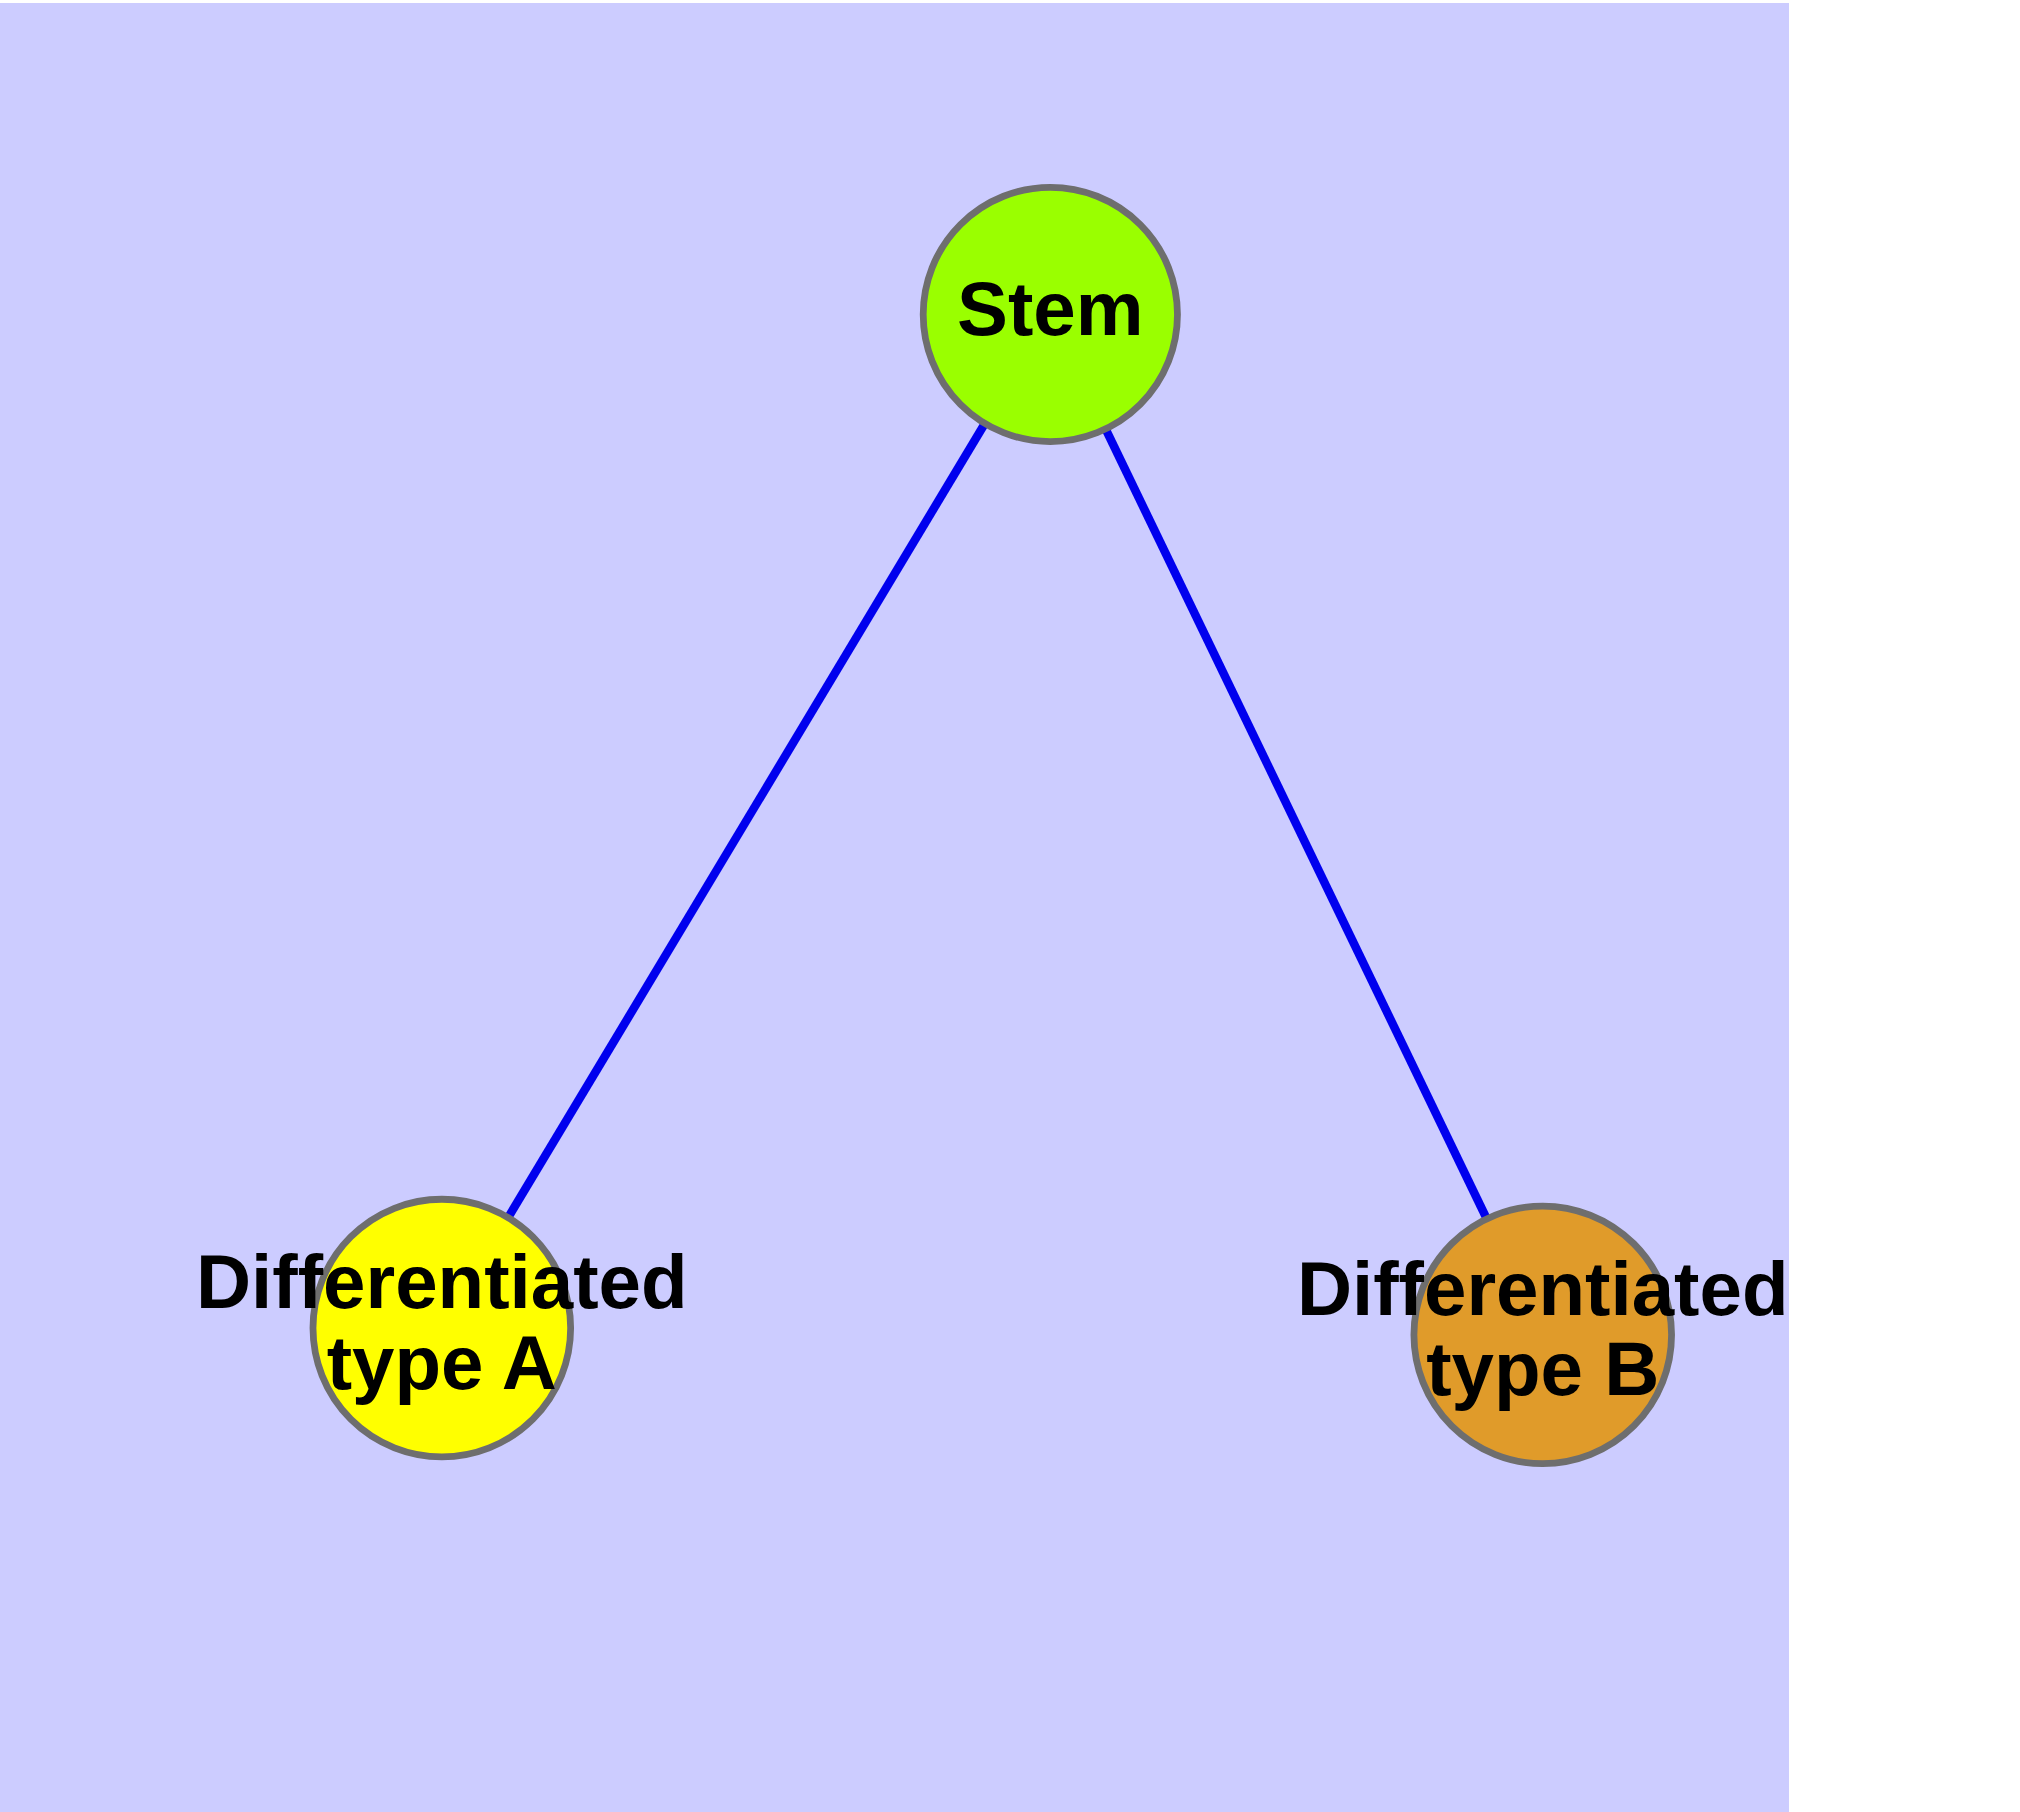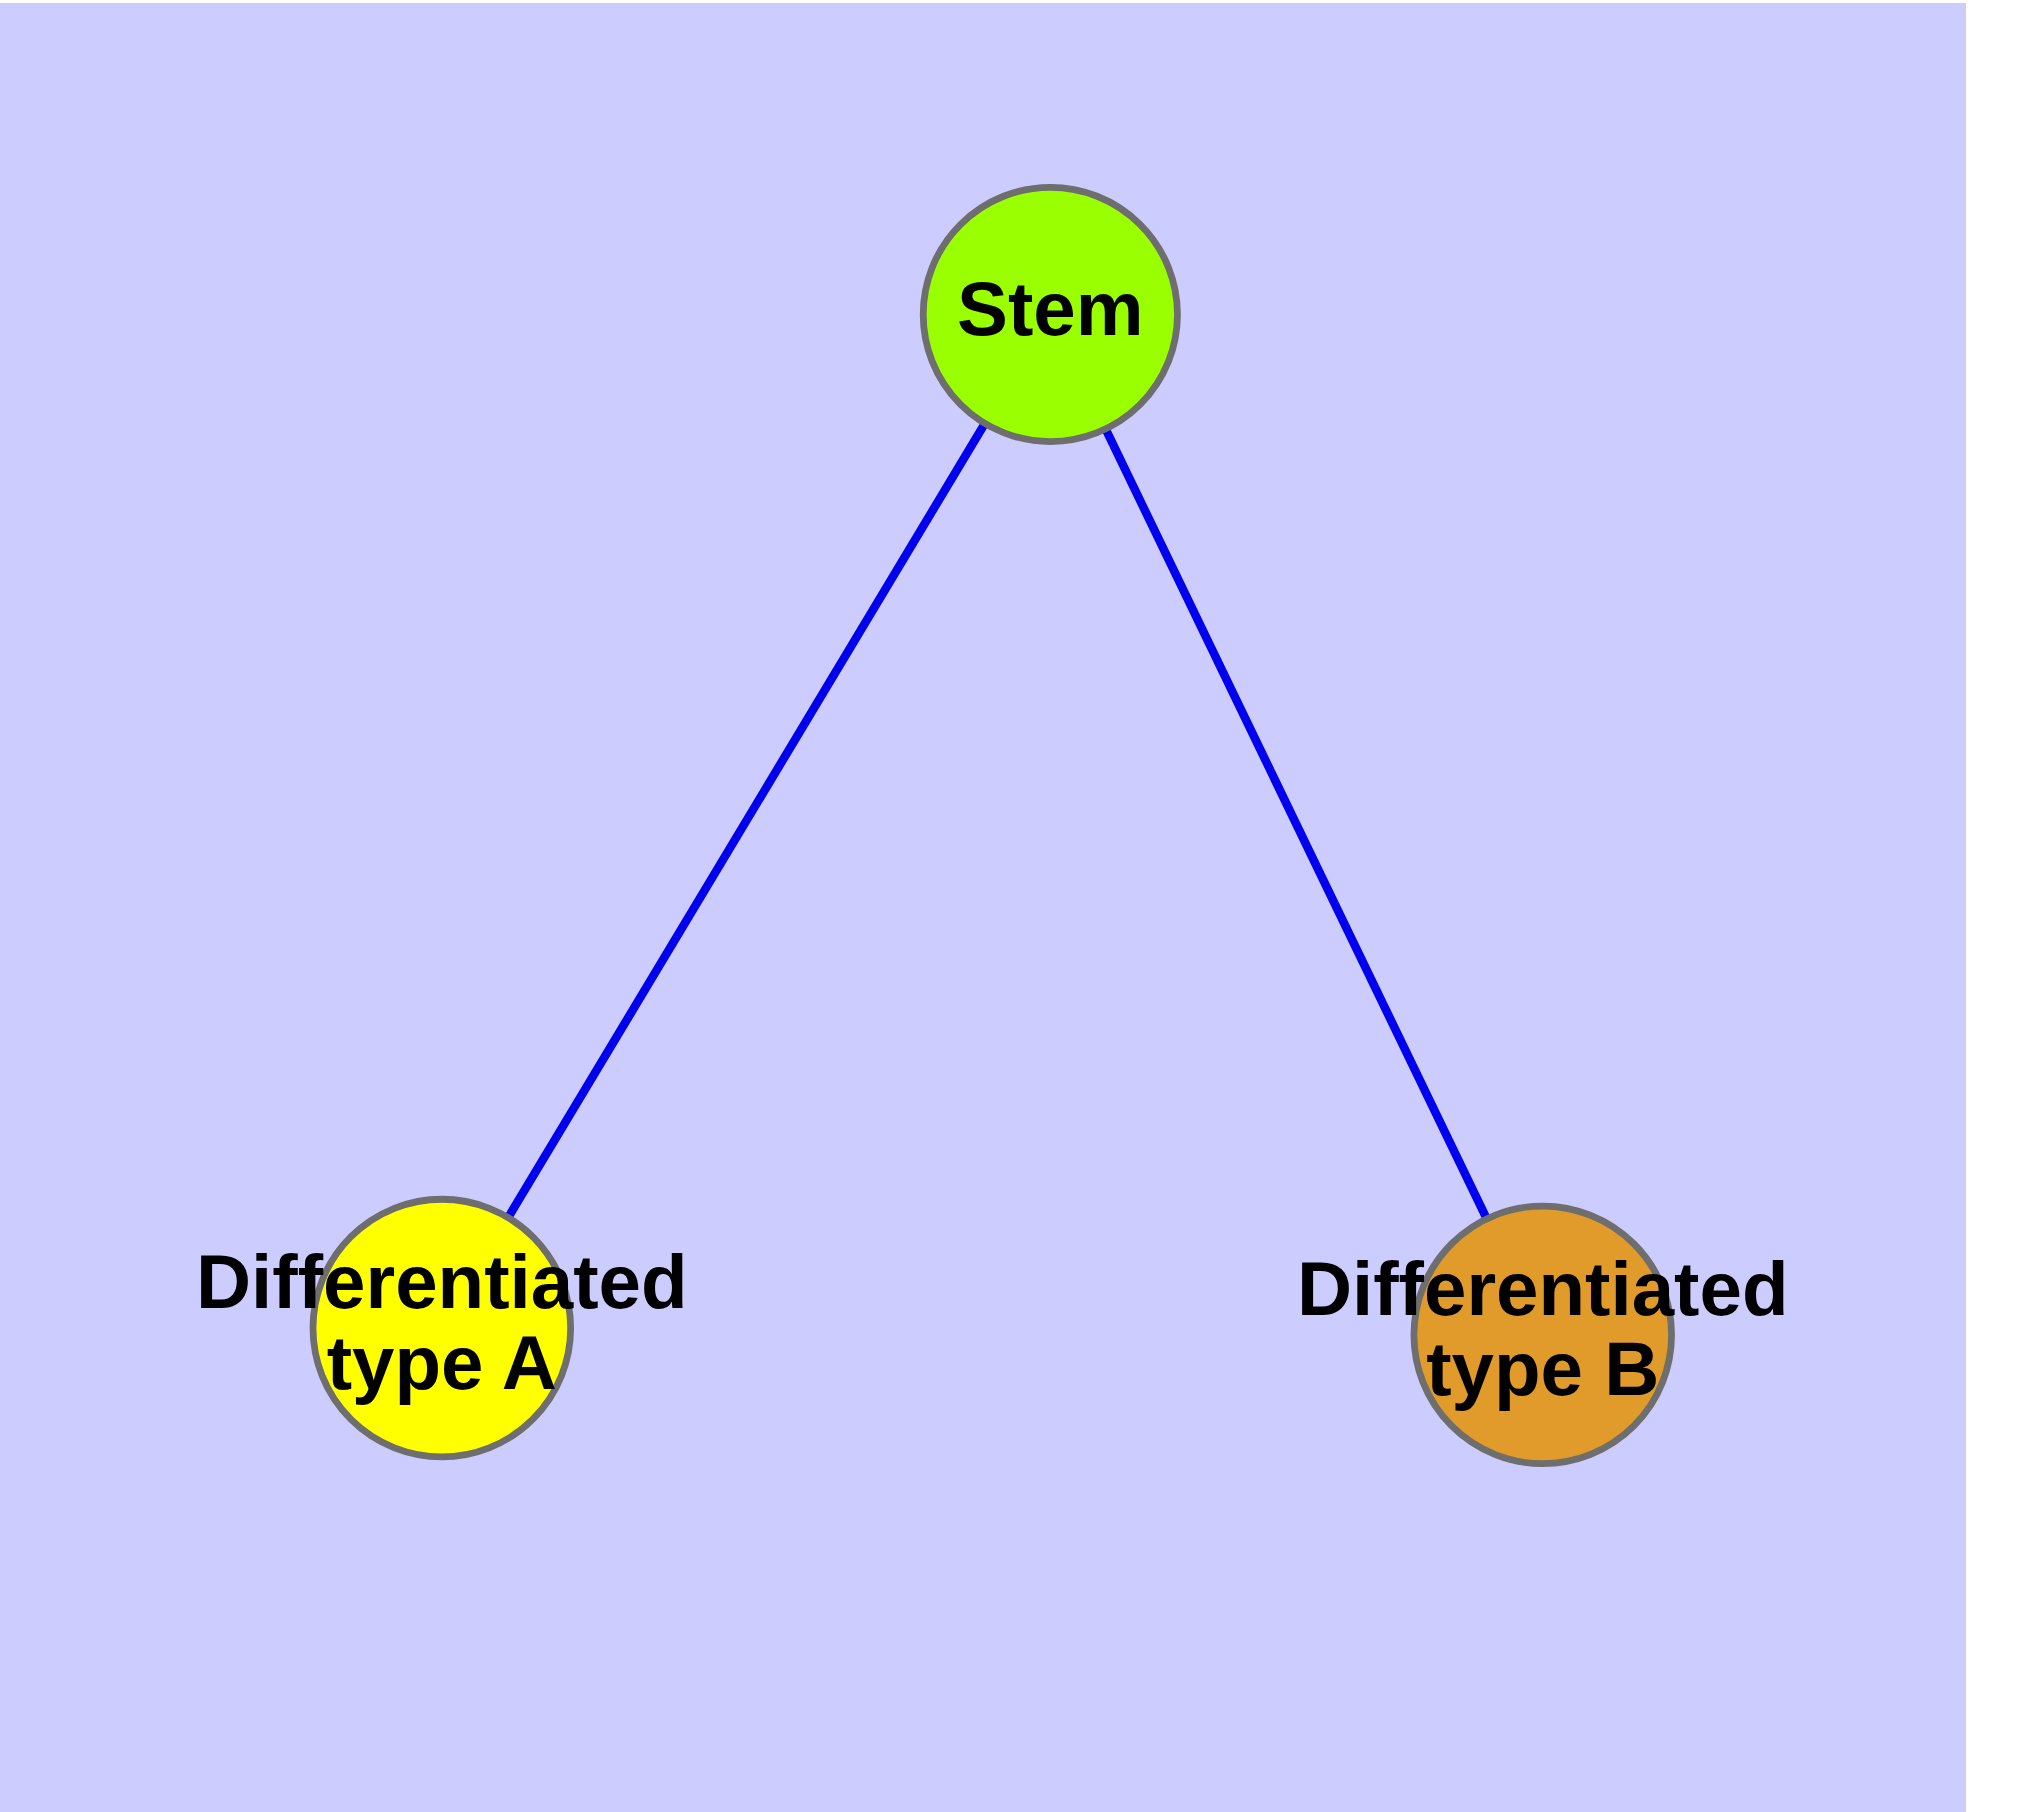--- a/index.html
+++ b/index.html
@@ -2,21 +2,21 @@
 <html style="font-size:13.6px"><head>
 <meta charset="utf-8">
 <style>
   html, body {
     margin: 0;
     padding: 0;
     background: #ffffff;
   }
   #canvas {
     position: relative;
-    width: 1966px;
+    width: 1789px;
     height: 1812px;
     background: #ccccff;
     overflow: hidden;
     font-family: "Liberation Sans", sans-serif;
   }
   #graph-svg {
     position: absolute;
     left: 0;
     top: 0;
     width: 2021px;

